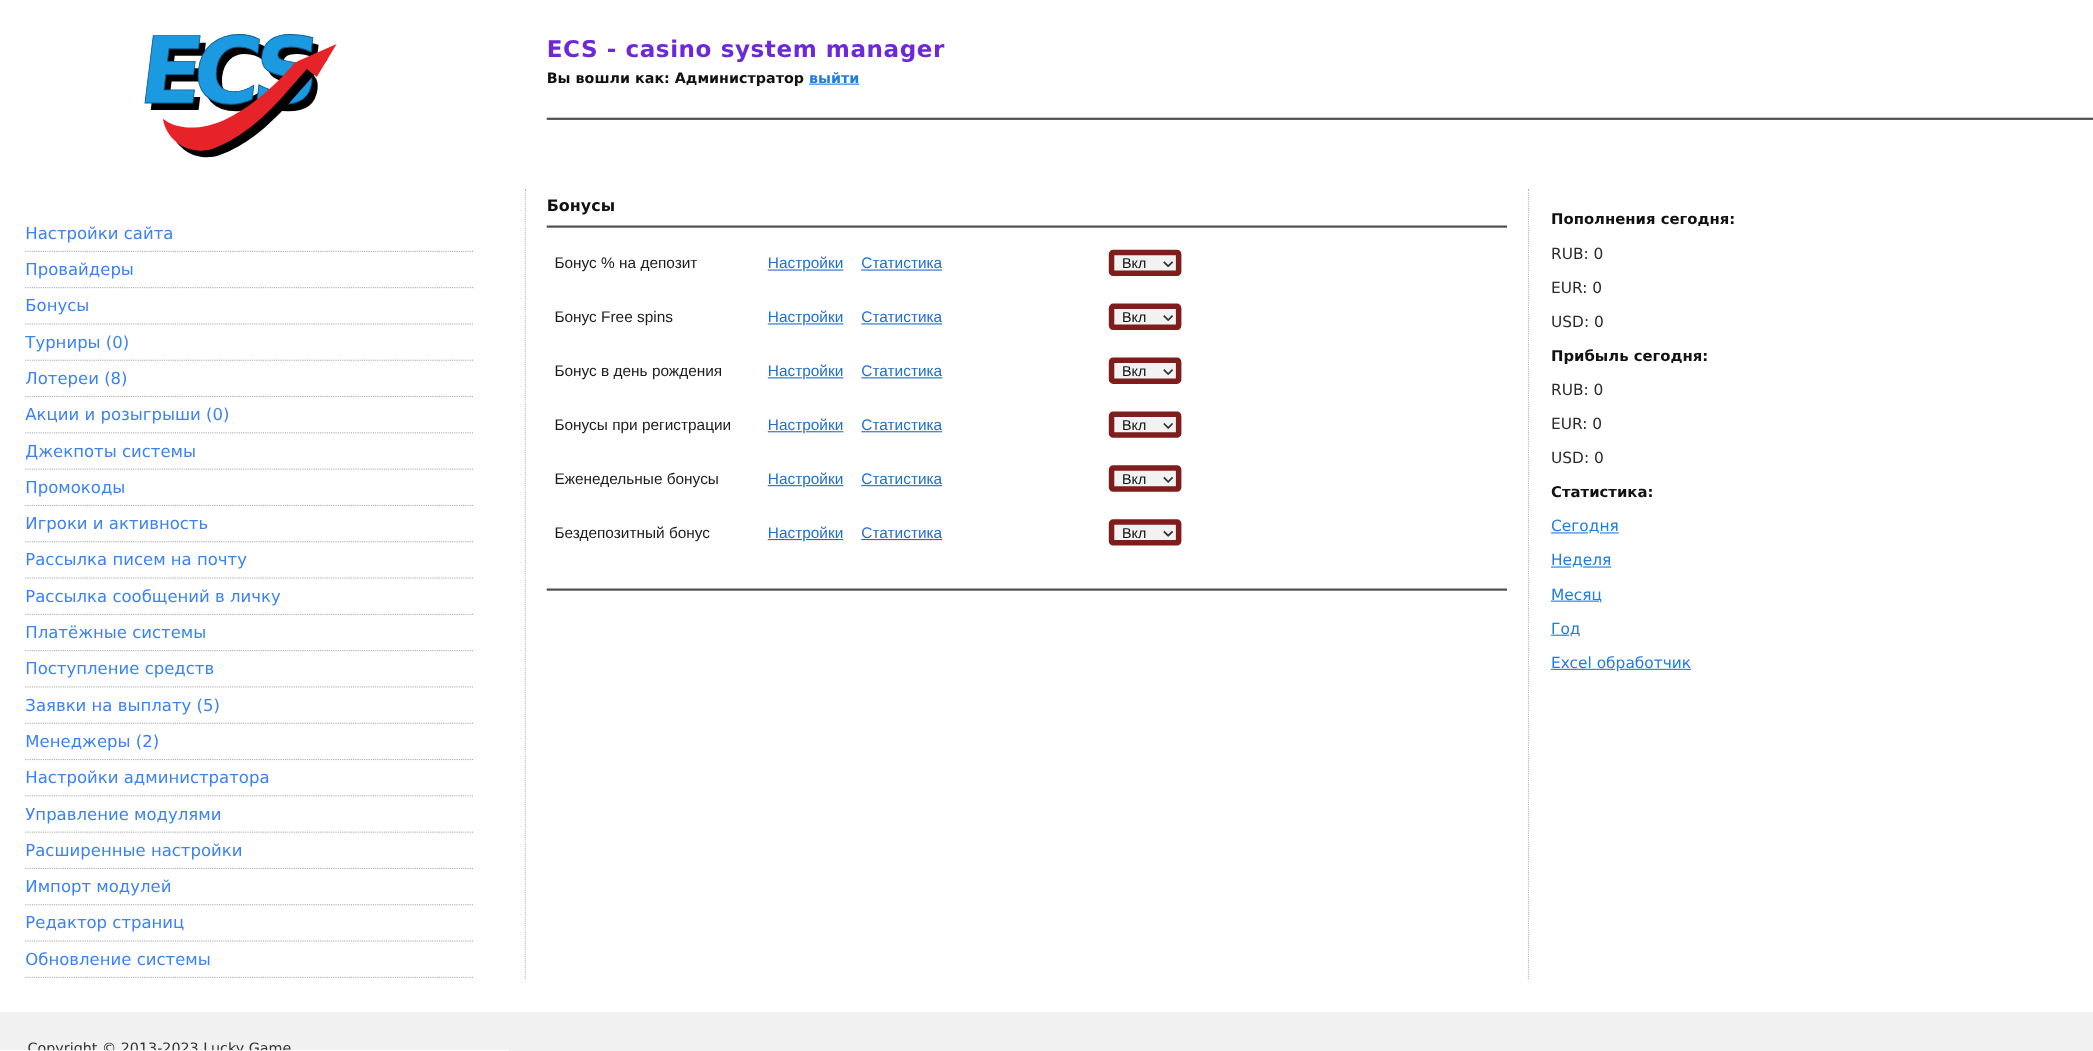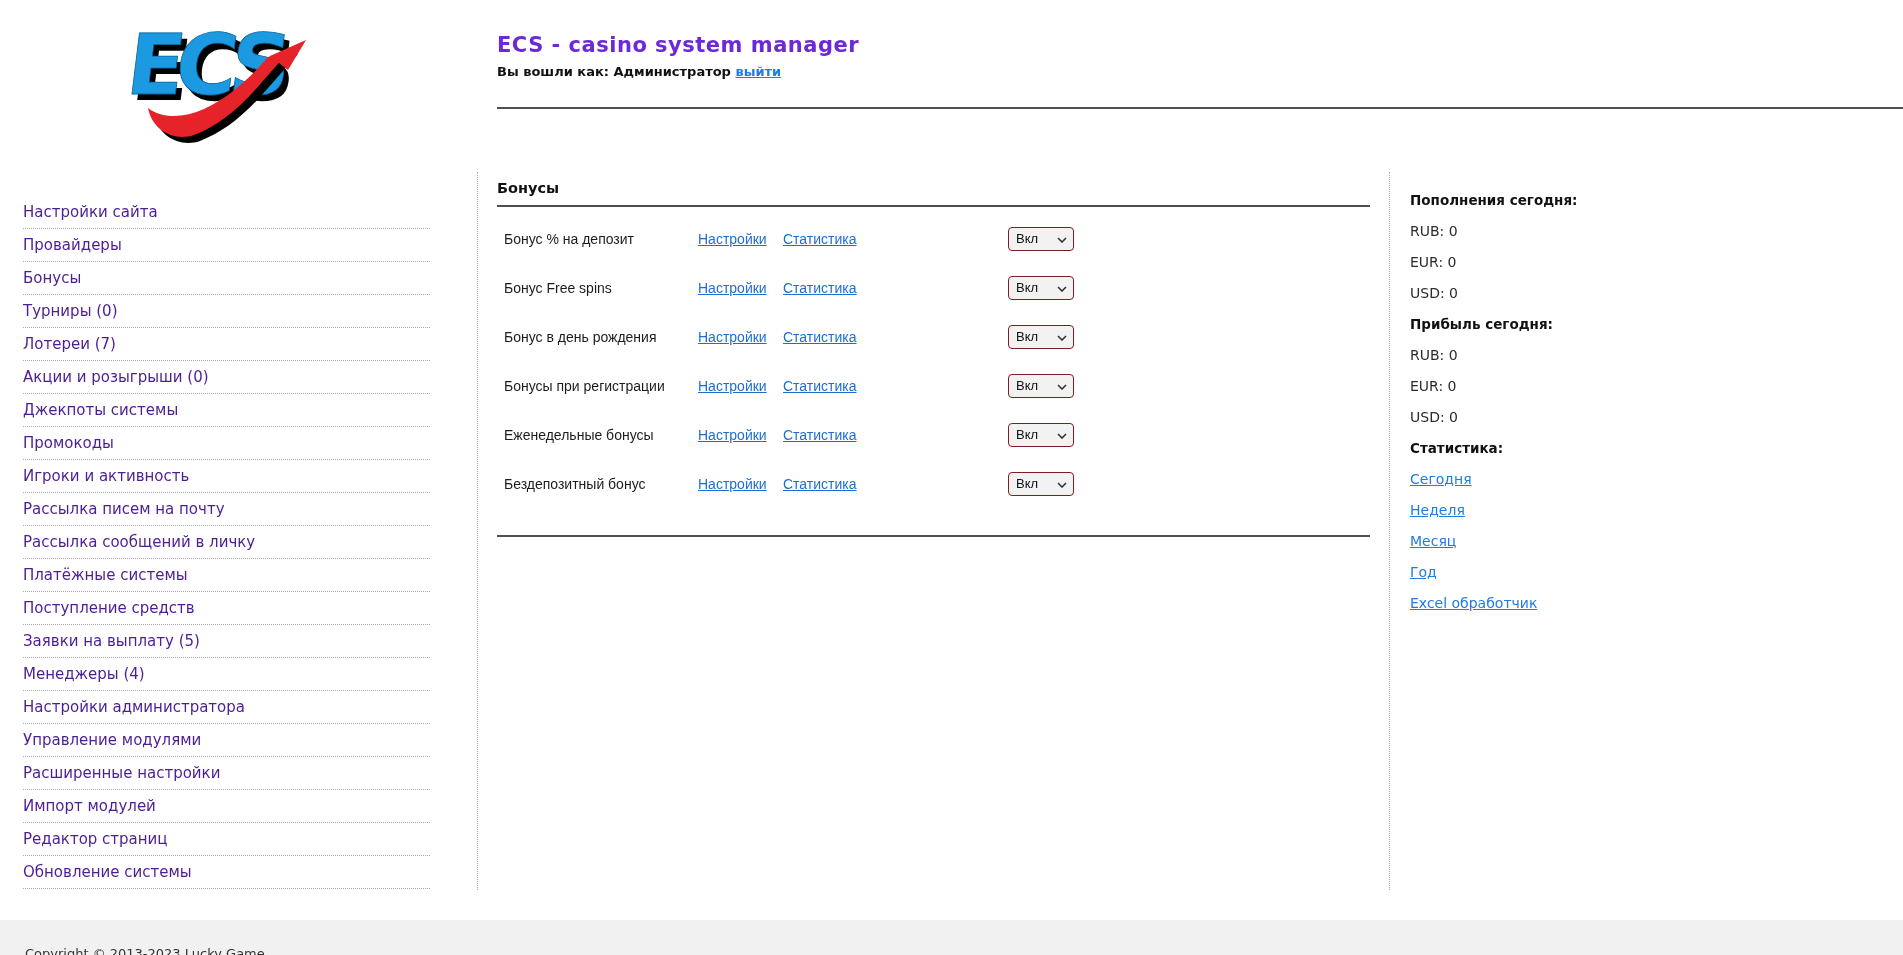--- a/index.html
+++ b/index.html
@@ -14,39 +14,39 @@
   .header-rule{position:absolute;left:497px;top:107px;width:1406px;height:2px;background:var(--rule);}
 
   
   a{cursor:pointer;}
   .clink{color:var(--clink);text-decoration:underline;}
   .alink{color:var(--alink);text-decoration:underline;
          font-family:"Liberation Sans",sans-serif;font-size:14px;}
 
   
   .sidebar{position:absolute;left:23px;top:196px;width:407px;}
-  .side-item{height:32px;display:flex;align-items:center;font-size:15px;color:#4c1d95;
+  .side-item{height:32px;display:flex;align-items:center;font-size:15px;color:#3b82f6;
              border-bottom:1px dotted #a9a9a9;cursor:pointer;white-space:nowrap;text-align:center;}
 
   
   .vline{position:absolute;top:172px;height:718px;width:0;border-left:1px dotted #b3b3b3;}
 
   
   .main{position:absolute;left:497px;top:180px;width:873px;}
   .main-title{font-size:14.5px;font-weight:bold;color:#111;}
   .main-rule{height:2px;background:var(--rule);margin-top:9px;}
   .main-rule.bottom{margin-top:27px;}
   .rows{margin-top:7px;}
   .bonus-row{height:49px;display:grid;grid-template-columns:194px 85px 225px auto;
              align-items:center;padding-left:7px;}
   .row-label{font-family:"Liberation Sans",sans-serif;font-size:14px;color:#1c1c1c;white-space:nowrap;}
 
   .select-wrap{position:relative;display:inline-block;width:66px;}
   .toggle-select{-webkit-appearance:none;appearance:none;width:66px;height:24px;
-                 border:1px solid #7f1d1d;border-radius:4px;background:#f2f2f2;
+                 border:5px solid #7f1d1d;border-radius:4px;background:#f2f2f2;
                  font-family:"Liberation Sans",sans-serif;font-size:13px;color:#111;
                  padding:0 18px 0 7px;cursor:pointer;}
   .chev{position:absolute;right:7px;top:10px;pointer-events:none;}
 
   
   .right{position:absolute;left:1410px;top:184px;width:470px;}
   .rline{height:31px;display:flex;align-items:center;font-size:14px;color:#2b2b2b;white-space:nowrap;}
   .rline.rbold{font-weight:bold;font-size:13.5px;color:#111;}
 
   
@@ -77,31 +77,31 @@
       <a class="clink">выйти</a>
     </div>
   </div>
   <div class="header-rule"></div>
 
   <nav class="sidebar">
       <div class="side-item">Настройки сайта</div>
       <div class="side-item">Провайдеры</div>
       <div class="side-item">Бонусы</div>
       <div class="side-item">Турниры (0)</div>
-      <div class="side-item">Лотереи (7)</div>
+      <div class="side-item">Лотереи (8)</div>
       <div class="side-item">Акции и розыгрыши (0)</div>
       <div class="side-item">Джекпоты системы</div>
       <div class="side-item">Промокоды</div>
       <div class="side-item">Игроки и активность</div>
       <div class="side-item">Рассылка писем на почту</div>
       <div class="side-item">Рассылка сообщений в личку</div>
       <div class="side-item">Платёжные системы</div>
       <div class="side-item">Поступление средств</div>
       <div class="side-item">Заявки на выплату (5)</div>
-      <div class="side-item">Менеджеры (4)</div>
+      <div class="side-item">Менеджеры (2)</div>
       <div class="side-item">Настройки администратора</div>
       <div class="side-item">Управление модулями</div>
       <div class="side-item">Расширенные настройки</div>
       <div class="side-item">Импорт модулей</div>
       <div class="side-item">Редактор страниц</div>
       <div class="side-item">Обновление системы</div>
     </nav>
 
   <div class="vline" style="left:477px"></div>
   <div class="vline" style="left:1389px"></div>

